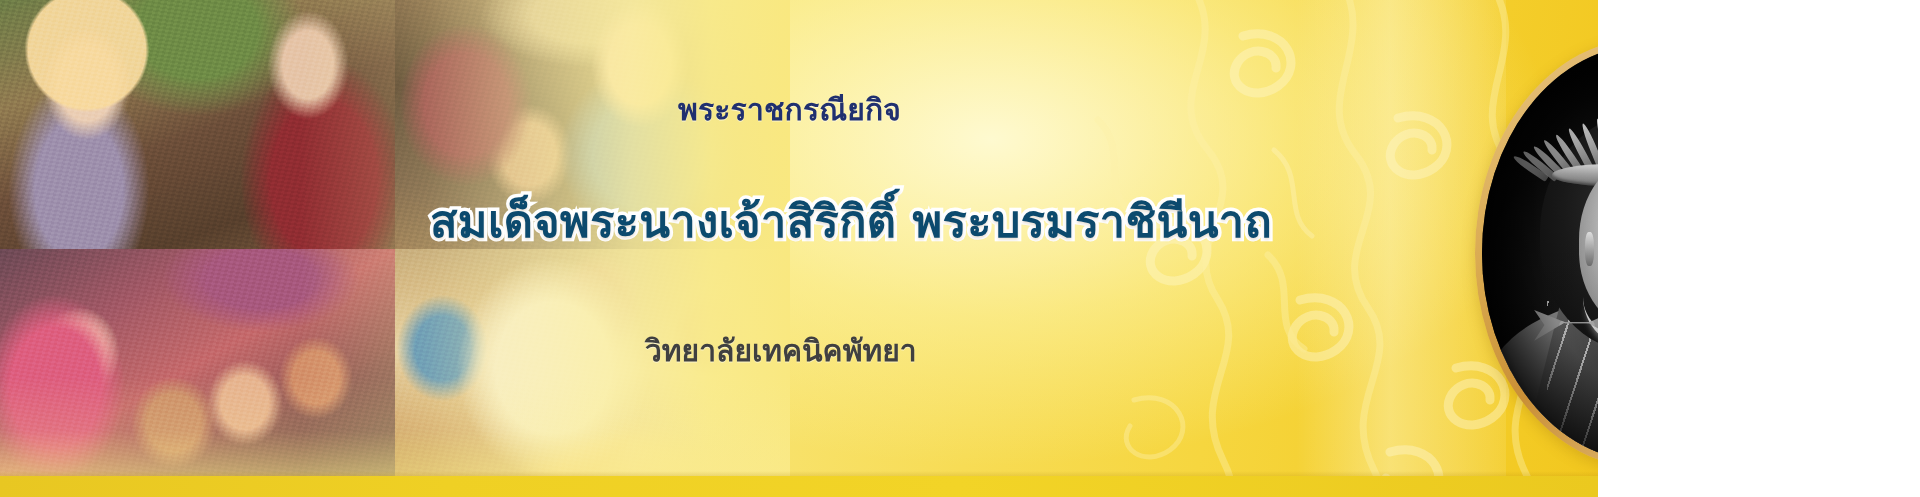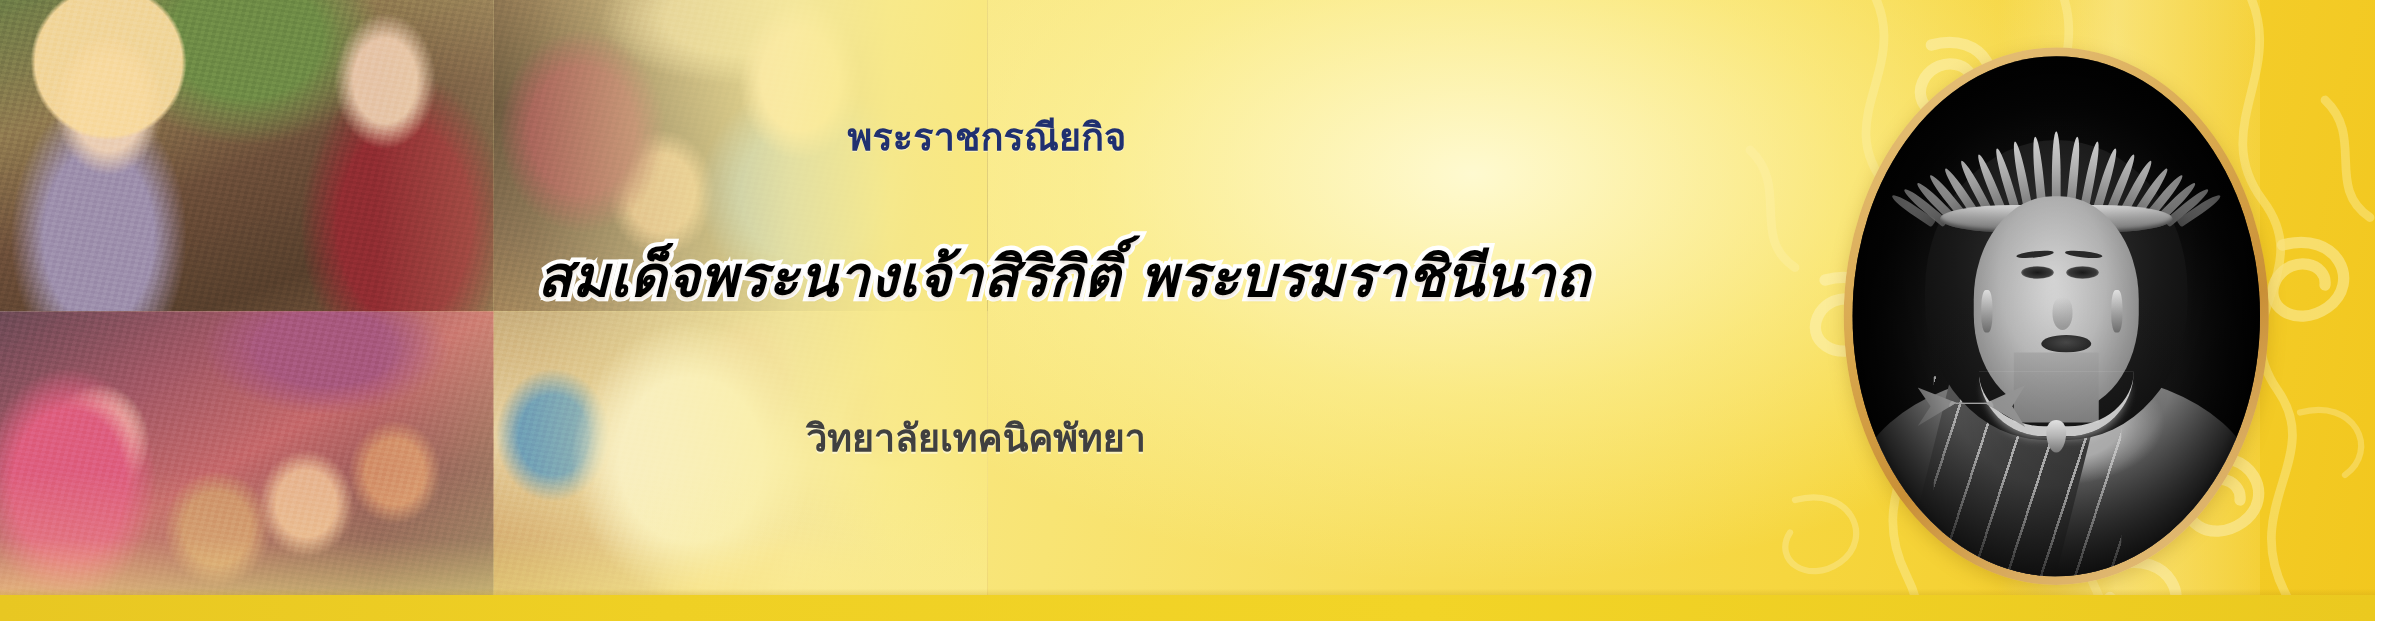--- a/index.html
+++ b/index.html
@@ -5,21 +5,21 @@
 <style>
   html, body {
     margin: 0;
     padding: 0;
     background: #ffffff;
   }
   * { box-sizing: border-box; }
 
   .banner {
     position: relative;
-    width: 1900px;
+    width: 1598px;
     height: 497px;
     overflow: hidden;
     font-family: "DejaVu Sans", "Liberation Sans", sans-serif;
     background: #F7E78B;
   }
 
   
   .bg-gradient {
     position: absolute;
     inset: 0;
@@ -179,26 +179,25 @@
     color: #20306F;
     letter-spacing: 0.2px;
     white-space: nowrap;
     text-shadow: 0 1px 0 rgba(255,255,255,0.55);
   }
 
   .title-line {
     position: absolute;
     white-space: nowrap;
     font-weight: 700;
-    color: #000000;
+    color: #0c4a6e;
     -webkit-text-stroke: 7px #FFFFFF;
     paint-order: stroke fill;
     text-shadow:
       0 2px 3px rgba(120,70,0,0.16);
-    font-style: italic;
   }
   .title-1 {
     left: 0px;
     top: 185px;
     font-size: 45px;
     letter-spacing: 0.4px;
   }
   .title-2 {
     left: 112px;
     top: 243px;

